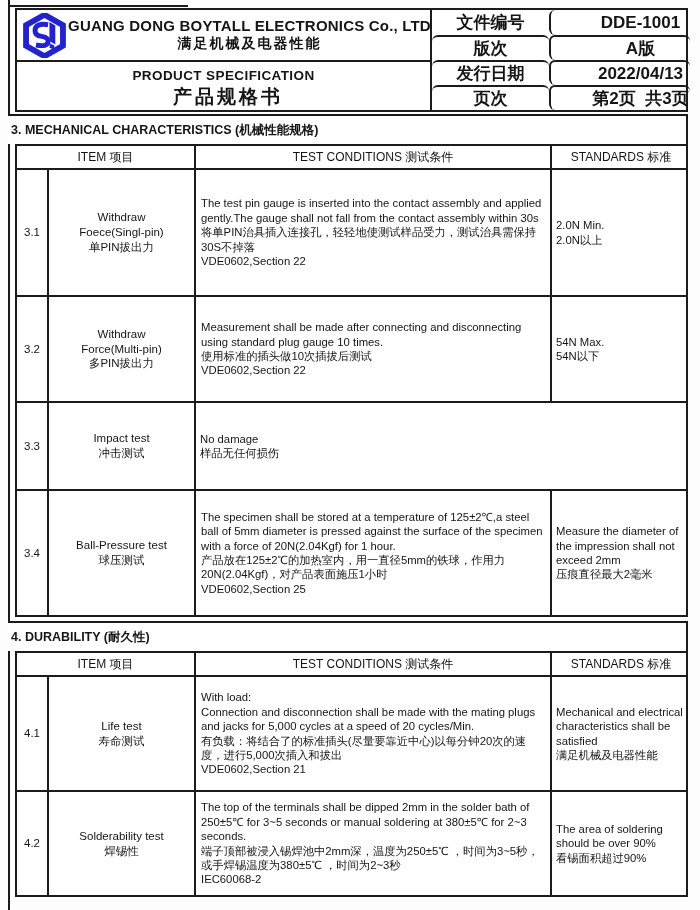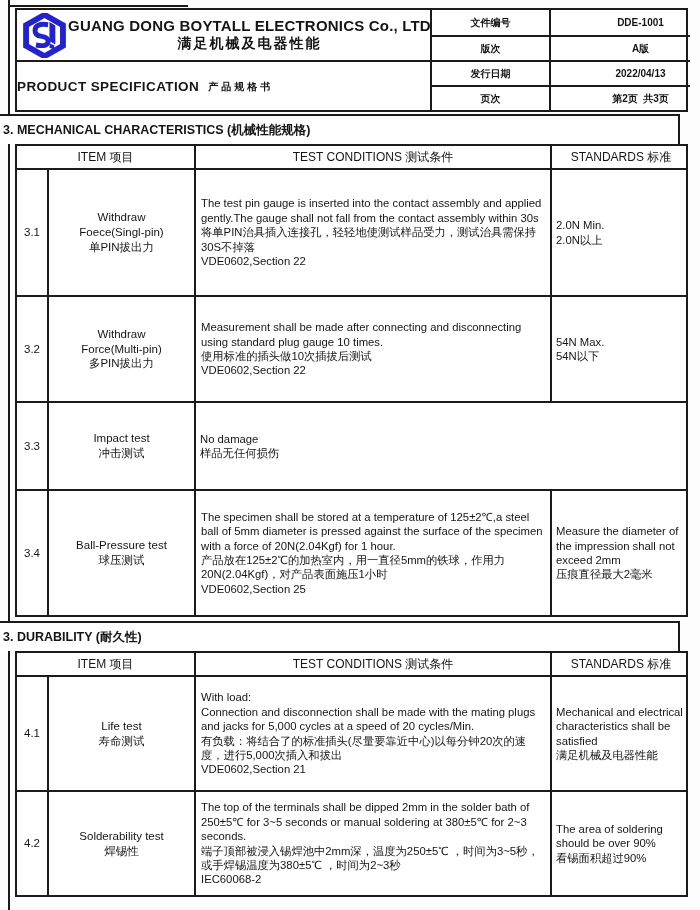--- a/index.html
+++ b/index.html
@@ -29,37 +29,37 @@
   .company-cell {
     grid-column:1; grid-row:1/3; position:relative;
     display:flex; flex-direction:column; justify-content:center; align-items:center;
     padding-left:52px; border-right:2px solid var(--line);
   }
   .company-en { font-weight:bold; font-size:15px; letter-spacing:.2px; white-space:nowrap; }
   .company-cn { font-weight:bold; font-size:14px; letter-spacing:2px; margin-top:1px; }
   .logo { position:absolute; left:5px; top:3px; }
   .spec-cell {
     grid-column:1; grid-row:3/5;
-    display:flex; flex-direction:row; justify-content:flex-start; align-items:center;
+    display:flex; flex-direction:column; justify-content:flex-end; align-items:center;
     border-right:2px solid var(--line); border-top:2px solid var(--line);
   }
   .spec-en { font-weight:bold; font-size:13.5px; letter-spacing:.4px; }
-  .spec-cn { font-weight:bold; font-size:10px; letter-spacing:3px; margin-top:1px;margin-left:9px; }
+  .spec-cn { font-weight:bold; font-size:19px; letter-spacing:3px; margin-top:1px;margin-left:9px; }
   .meta-cell {
     display:flex; align-items:center; justify-content:center;
-    font-weight:bold; font-size:10px; white-space:pre-wrap;
+    font-weight:bold; font-size:17px; white-space:pre-wrap;border-radius:6px;
   }
   .meta-cell.val { border-left:2px solid var(--line); grid-column:3;padding-left:40px; }
   .meta-cell.lab { grid-column:2; }
   .r1 { grid-row:1; } .r2 { grid-row:2; } .r3 { grid-row:3; } .r4 { grid-row:4; }
   .r2.lab,.r3.lab,.r4.lab,.r2.val,.r3.val,.r4.val { border-top:2px solid var(--line); }
 
   
   .section-strip {
-    margin-left:0; width:680px;
+    margin-left:8px; width:680px;
     border-top:2px solid var(--line); border-right:2px solid var(--line);
     padding:6px 8px 5px 3px;
     font-weight:bold; font-size:12.5px;
     background:#fff;
   }
   .strip-gap2 { margin-top:2px; }
   .strip-gap3 { margin-top:4px; }
 
   
   .spec-table {
@@ -170,21 +170,21 @@
       <div class="cell c-item">Ball-Pressure test
 球压测试</div>
       <div class="cell c-cond">The specimen shall be stored at a temperature of 125±2℃,a steel ball of 5mm diameter is pressed against the surface of the specimen with a force of 20N(2.04Kgf) for 1 hour.
 产品放在125±2℃的加热室内，用一直径5mm的铁球，作用力20N(2.04Kgf)，对产品表面施压1小时
 VDE0602,Section 25</div>
       <div class="cell c-std">Measure the diameter of the impression shall not exceed 2mm
 压痕直径最大2毫米</div>
     </div>
   </div>
 
-  <div class="section-strip strip-gap3">3. DURABILITY (耐久性)</div>
+  <div class="section-strip strip-gap3">4. DURABILITY (耐久性)</div>
 
   <div class="spec-table">
     <div class="thead">
       <div>ITEM 项目</div>
       <div>TEST CONDITIONS 测试条件</div>
       <div>STANDARDS 标准</div>
     </div>
 
     <div class="trow" style="min-height:115px">
       <div class="cell c-no">4.1</div>

